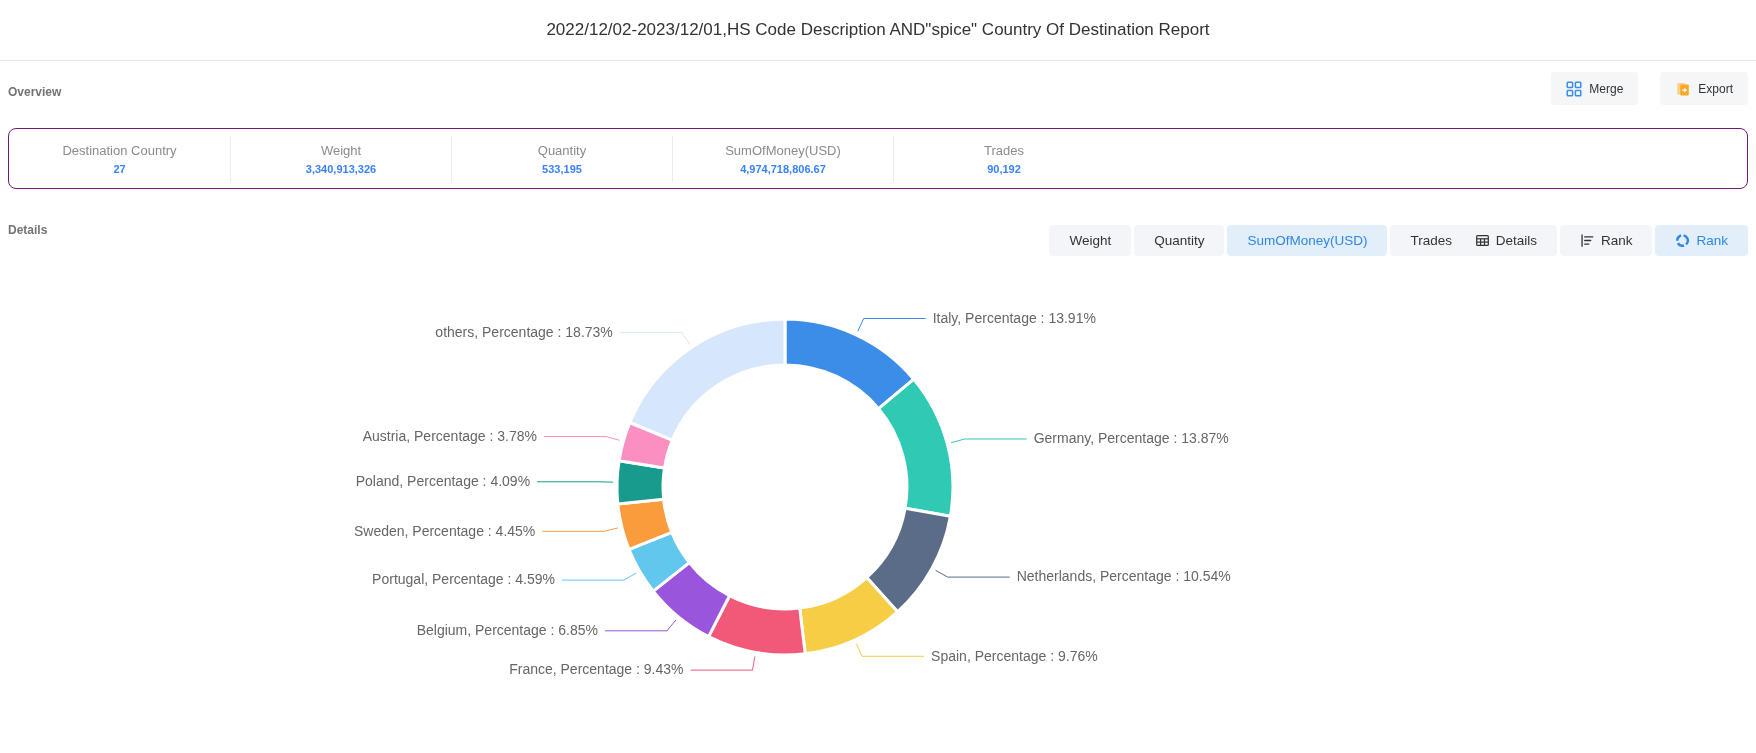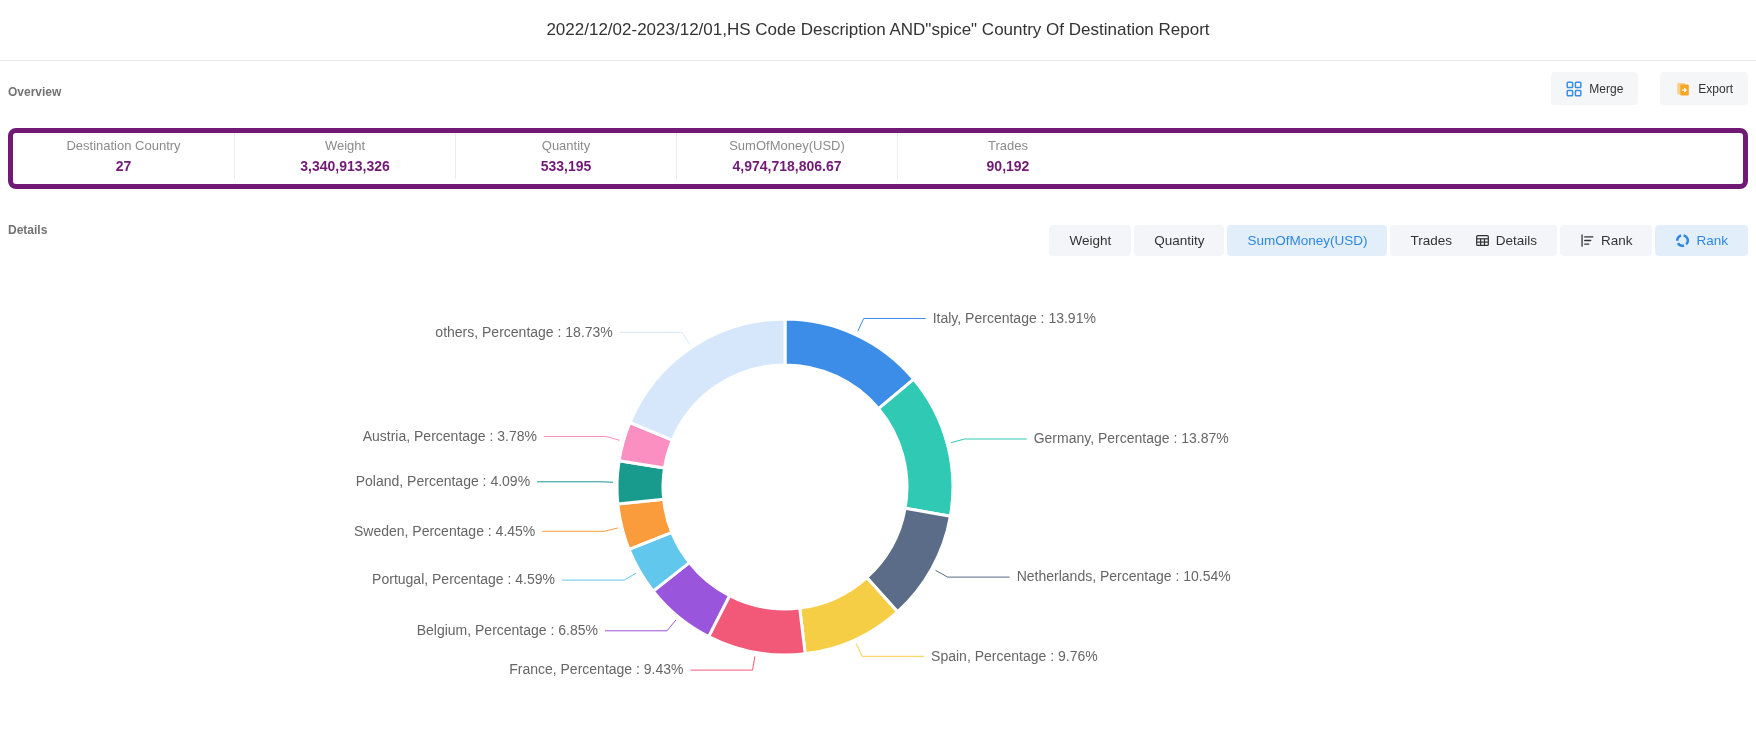--- a/index.html
+++ b/index.html
@@ -16,26 +16,26 @@
   #overview-heading { top:85px; left:8px; }
   #details-heading  { top:223px; left:8px; }
 
   .header-actions { position:absolute; top:72px; right:8px; display:flex; gap:22px; }
   .action-btn { display:flex; align-items:center; gap:7px; height:33px; padding:0 15px;
     background:#f5f6f8; border:none; border-radius:4px; font-size:12px; color:#333;
     cursor:pointer; font-family:inherit; }
   .btn-icon { display:flex; align-items:center; }
 
   .stats-bar { position:absolute; top:128px; left:8px; right:8px; height:61px;
-    border:5px solid #701a75; border-radius:8px; display:flex; background:#fff; }
+    border:1px solid #701a75; border-radius:8px; display:flex; align-items:center; background:#fff; }
   .stat-col { width:221px; height:46px; display:flex; flex-direction:column;
     align-items:center; justify-content:center; gap:5px; }
   .stat-col + .stat-col { border-left:1px solid #ececec; }
   .stat-label { font-size:13px; color:#8b8b8b; white-space:nowrap; }
-  .stat-value { font-size:14px; font-weight:700; color:#701a75; white-space:nowrap; }
+  .stat-value { font-size:11px; font-weight:700; color:#3b82f6; white-space:nowrap; }
 
   .tab-group { position:absolute; top:225px; display:flex; gap:3px; }
   #metric-tabs { right:284px; }
   #view-tabs   { right:8px; }
   .tab { display:flex; align-items:center; gap:6px; height:31px; padding:0 20px;
     background:#f3f5f9; border:none; border-radius:4px; font-size:13.5px; color:#333;
     cursor:pointer; font-family:inherit; white-space:nowrap; }
   .tab.active { background:#e2effb; color:#2f87e4; }
   .tab-icon { display:flex; align-items:center; }
 

